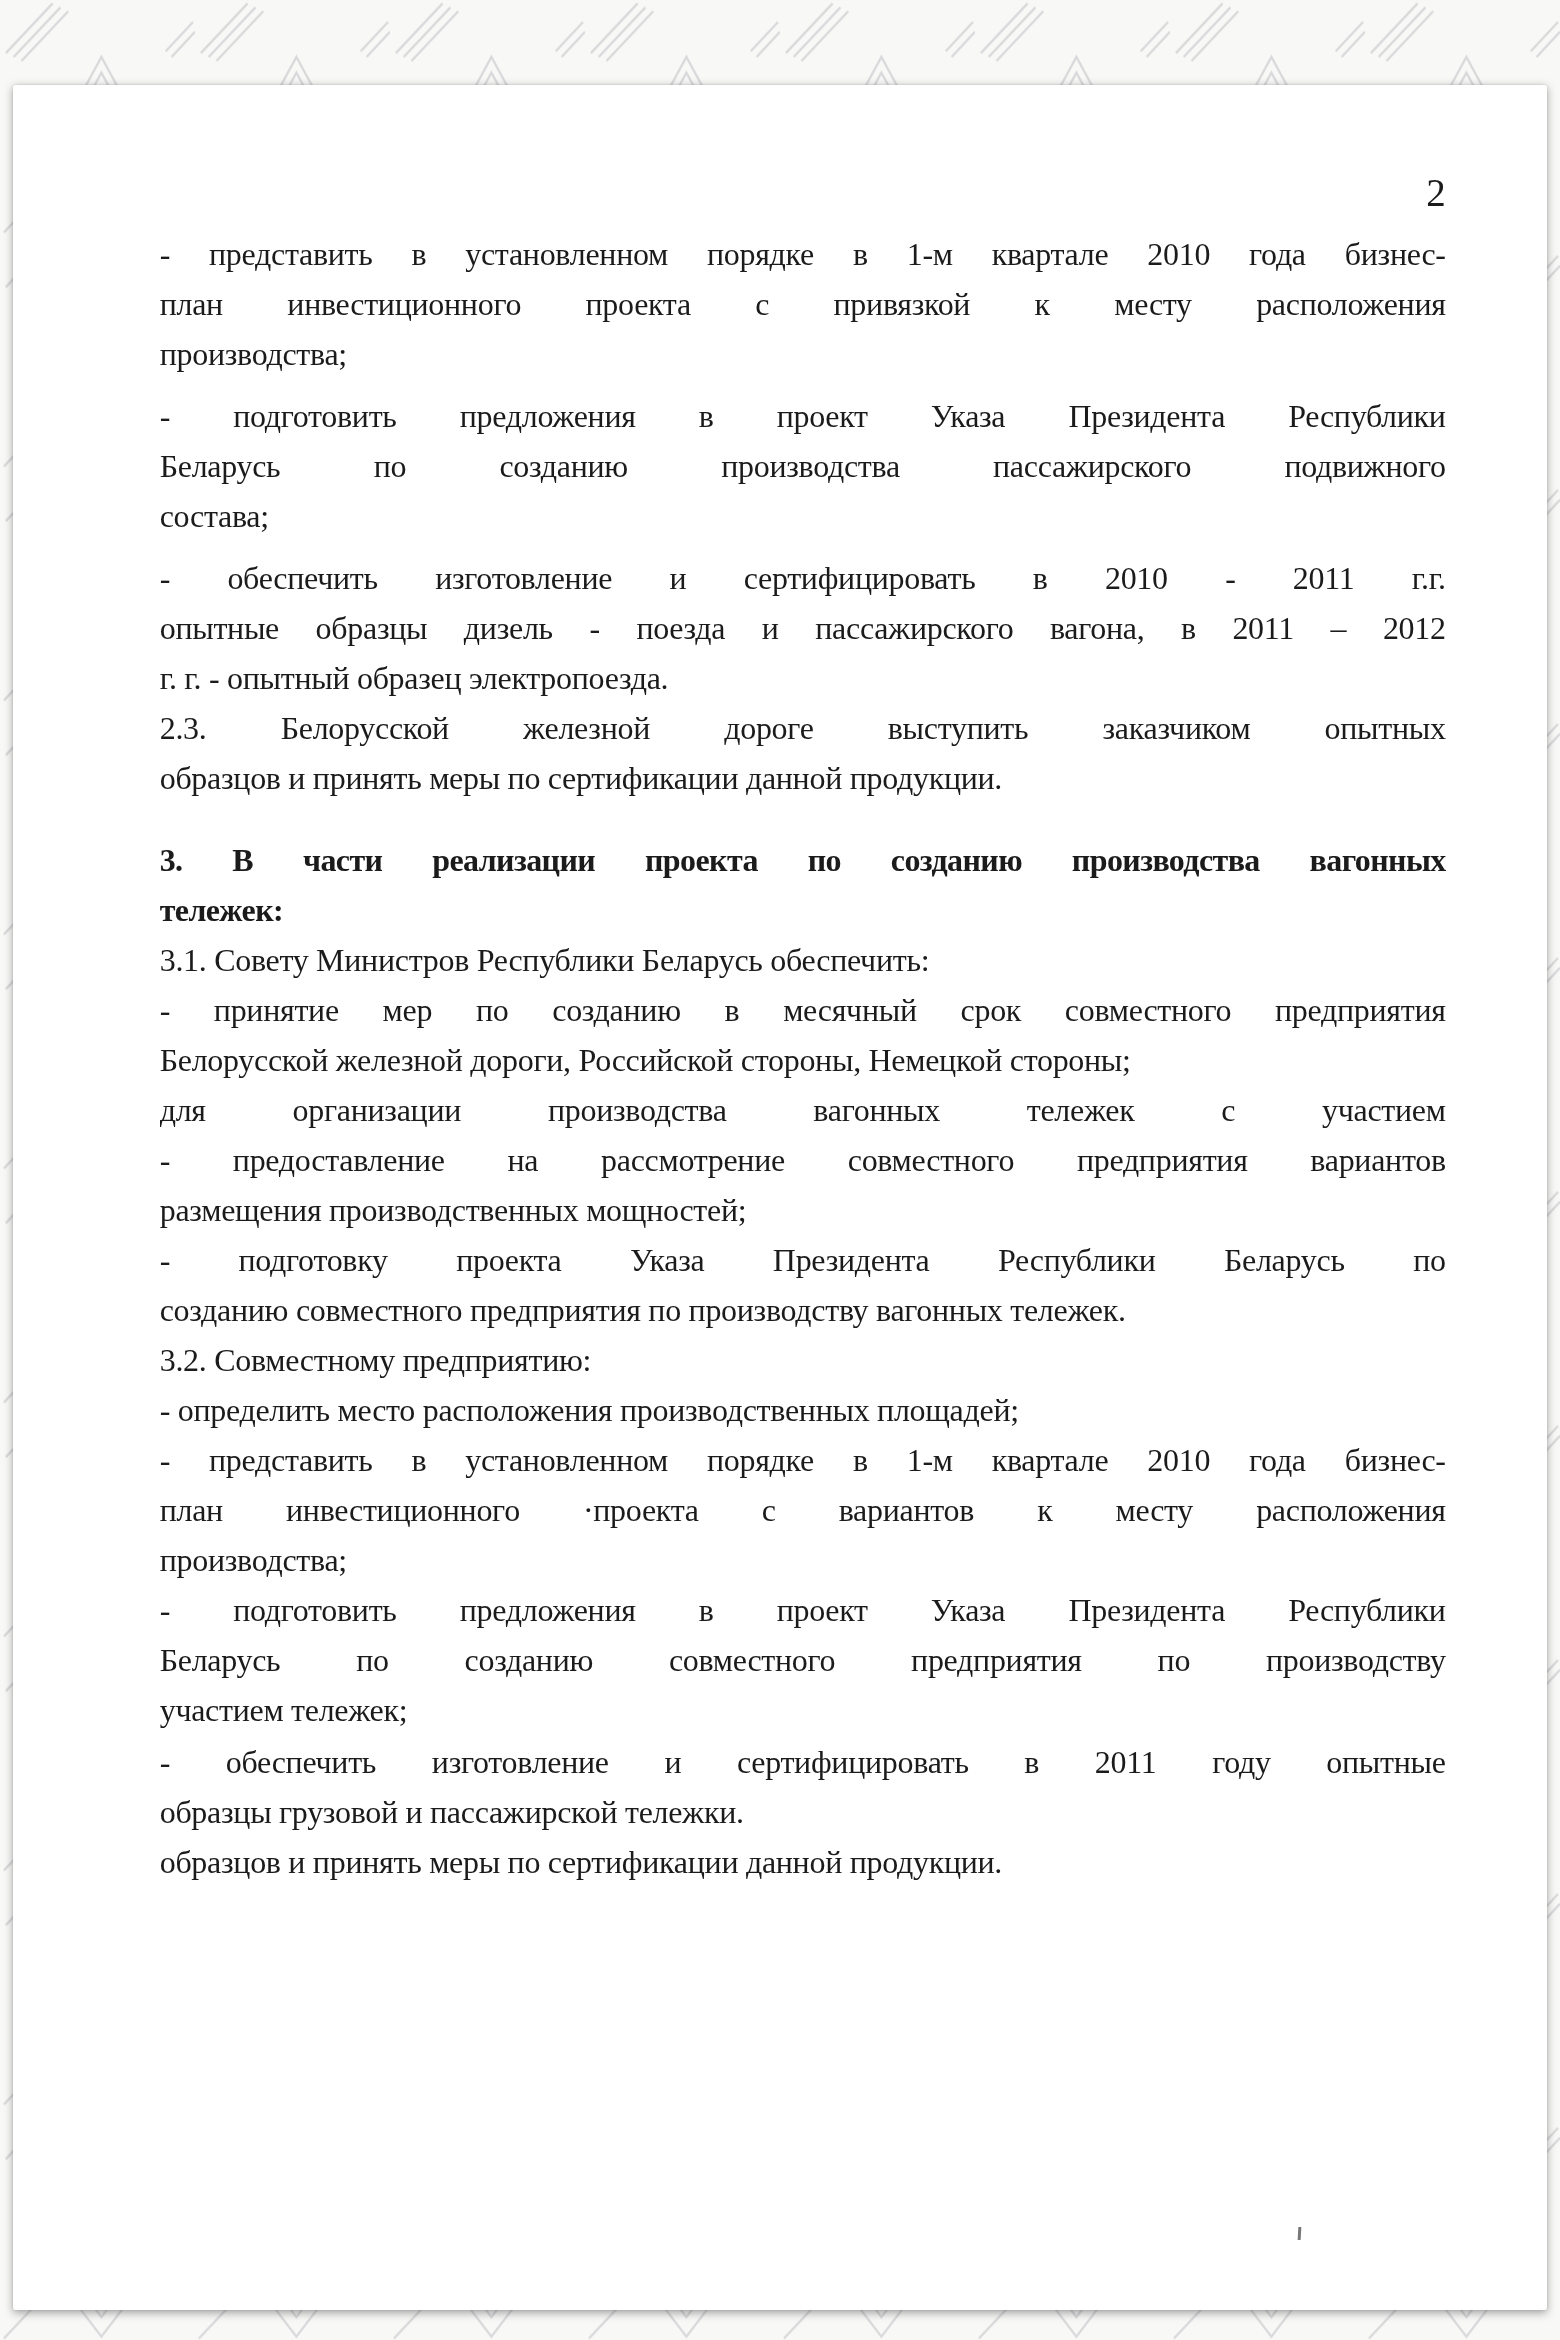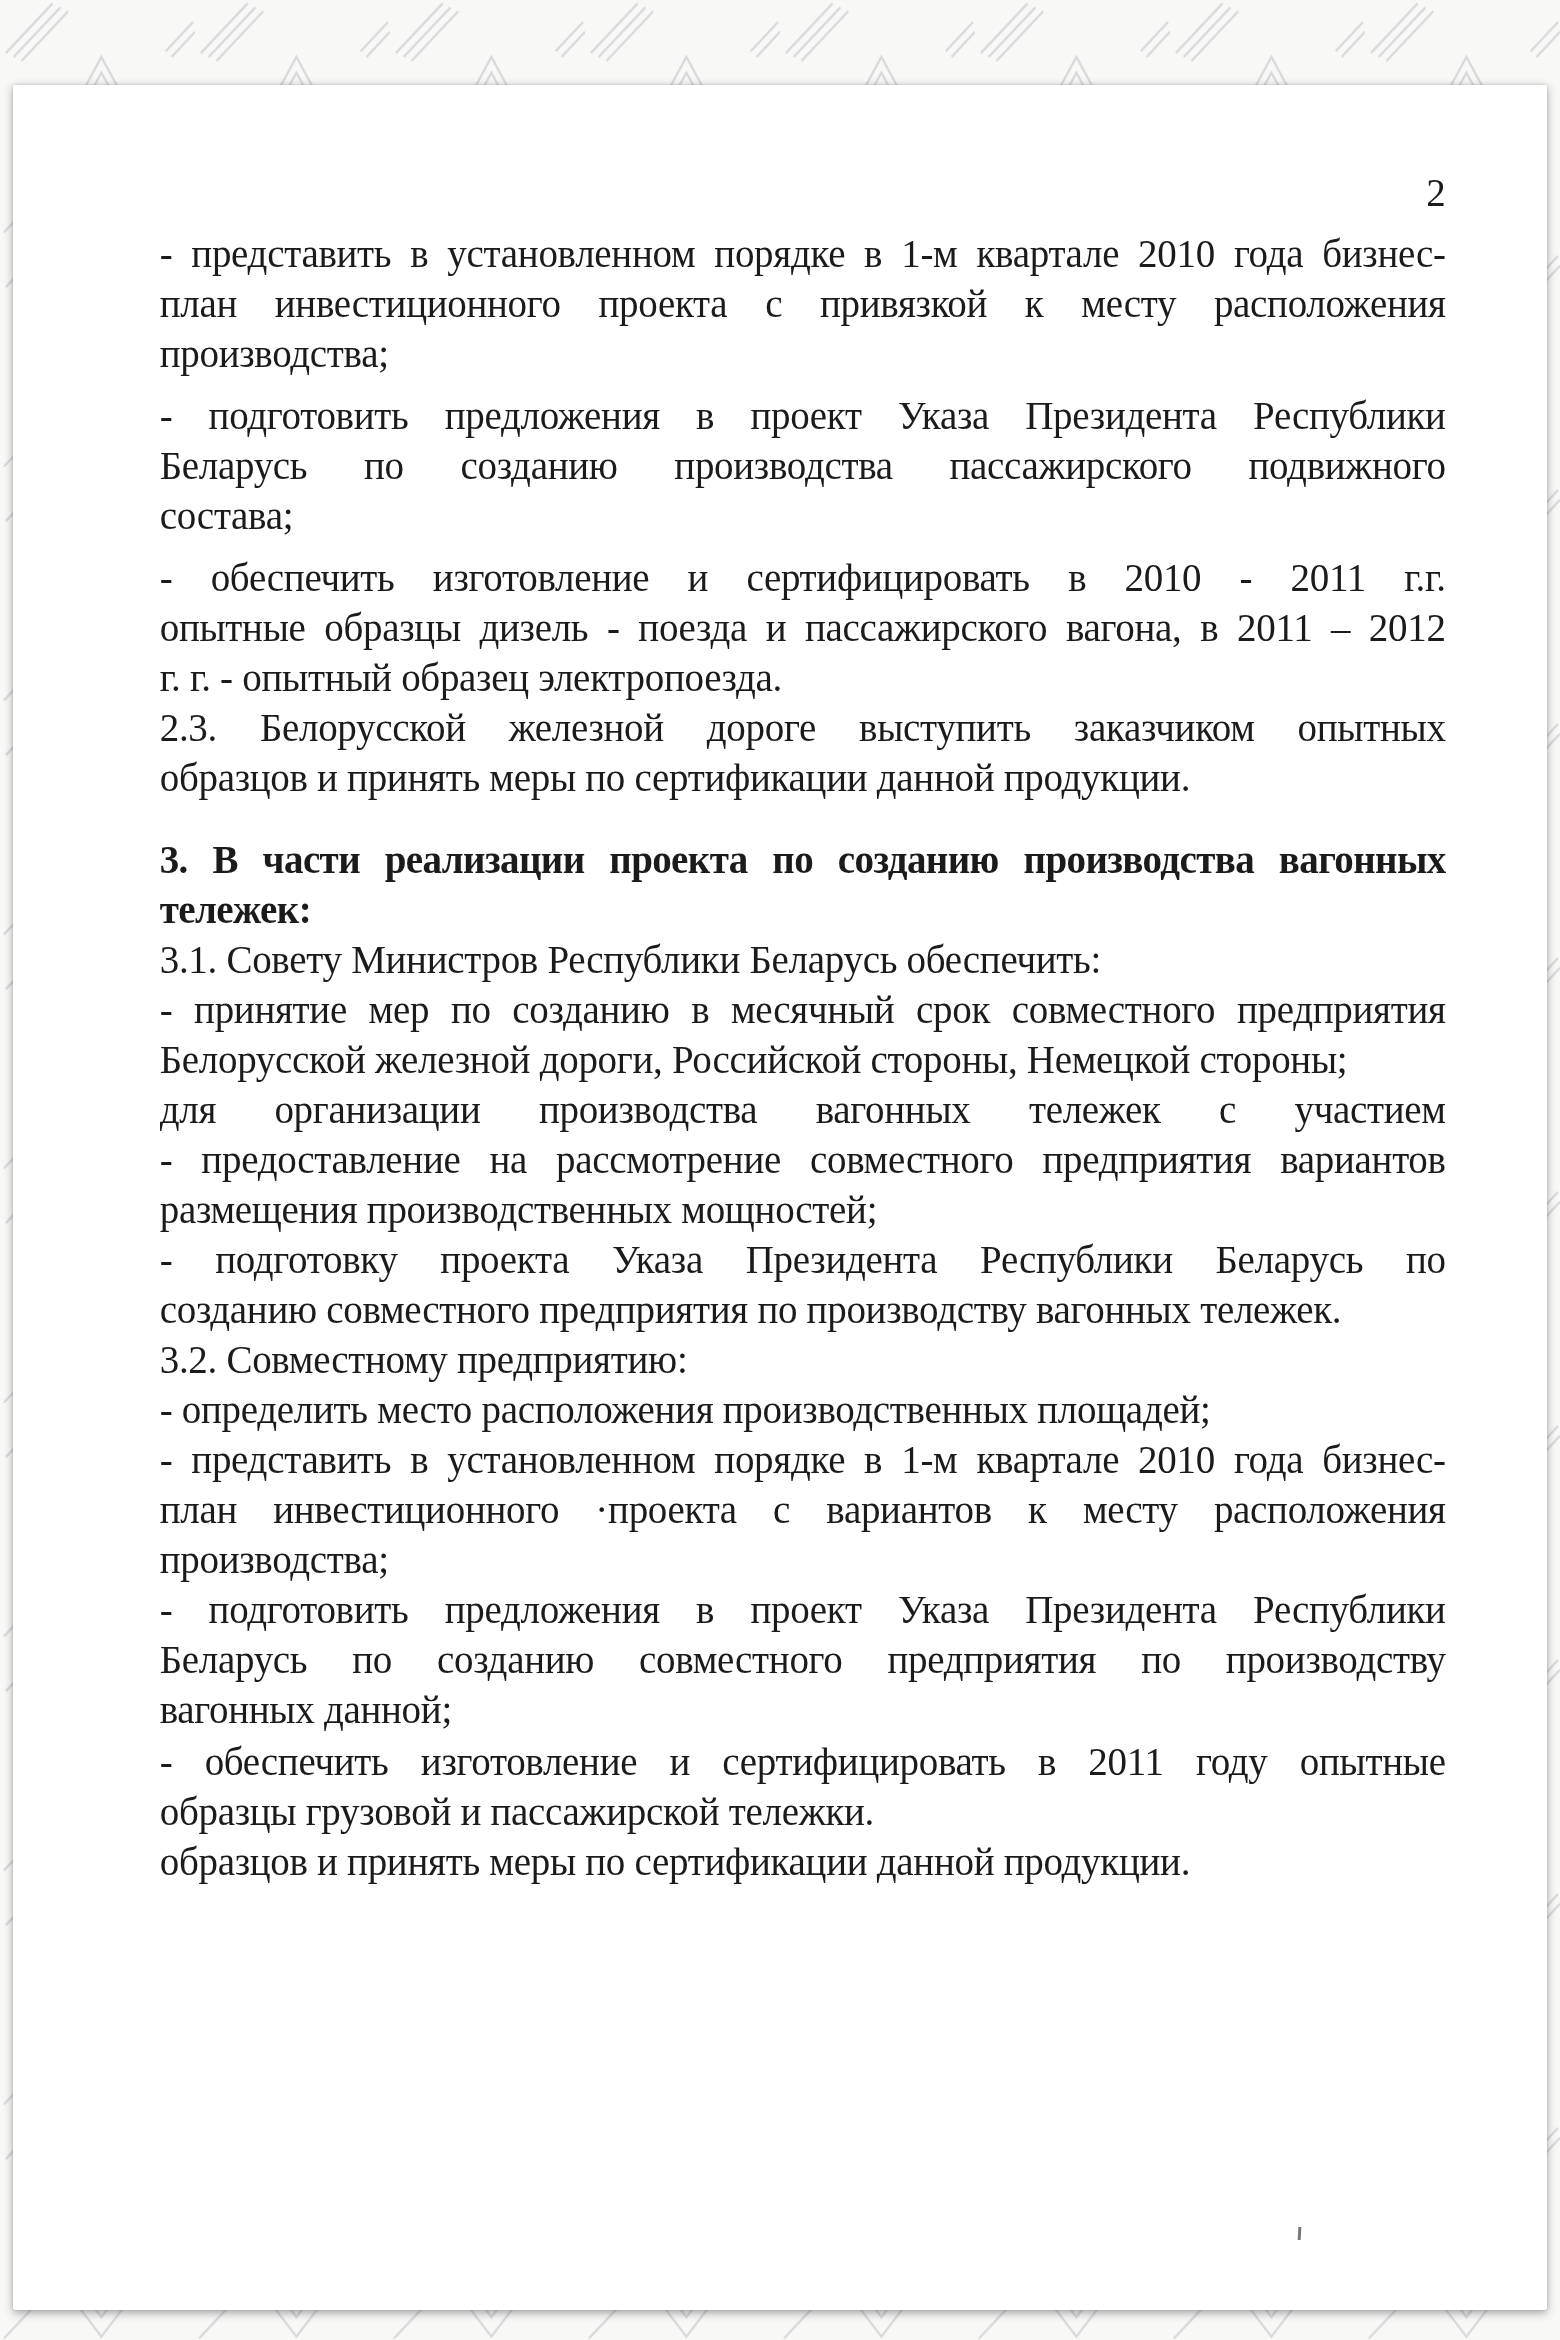--- a/index.html
+++ b/index.html
@@ -32,21 +32,21 @@
     padding-left:147px;
     padding-right:101px;
   }
   .pageno{
     margin-top:83px;
     text-align:right;
     font-size:39px;
     line-height:50px;
   }
   .doc{margin-top:10.7px;}
-  .para{font-size:39px;letter-spacing:-0.3px;}
+  .para{font-size:32px;letter-spacing:-0.3px;}
   .para.bold{font-weight:700;letter-spacing:-0.6px;}
   .ln{
     line-height:50px;
     text-align:justify;
     text-align-last:justify;
     overflow:hidden;
   }
   .ln.last{text-align-last:left;}
   .scan-artifact{
     position:absolute;
@@ -139,21 +139,21 @@
           <div class="ln last">- определить место расположения производственных площадей;</div>
         </div>
         <div class="para">
           <div class="ln">- представить в установленном порядке в 1-м квартале 2010 года бизнес-</div>
           <div class="ln">план инвестиционного ·проекта с вариантов к месту расположения</div>
           <div class="ln last">производства;</div>
         </div>
         <div class="para">
           <div class="ln">- подготовить предложения в проект Указа Президента Республики</div>
           <div class="ln">Беларусь по созданию совместного предприятия по производству</div>
-          <div class="ln last">вагонных данной;</div>
+          <div class="ln last">участием тележек;</div>
         </div>
         <div class="para" style="margin-top: 2px;">
           <div class="ln">- обеспечить изготовление и сертифицировать в 2011 году опытные</div>
           <div class="ln last">образцы грузовой и пассажирской тележки.</div>
         </div>
         <div class="para">
           <div class="ln last">образцов и принять меры по сертификации данной продукции.</div>
         </div>
       </div>
   </div>

